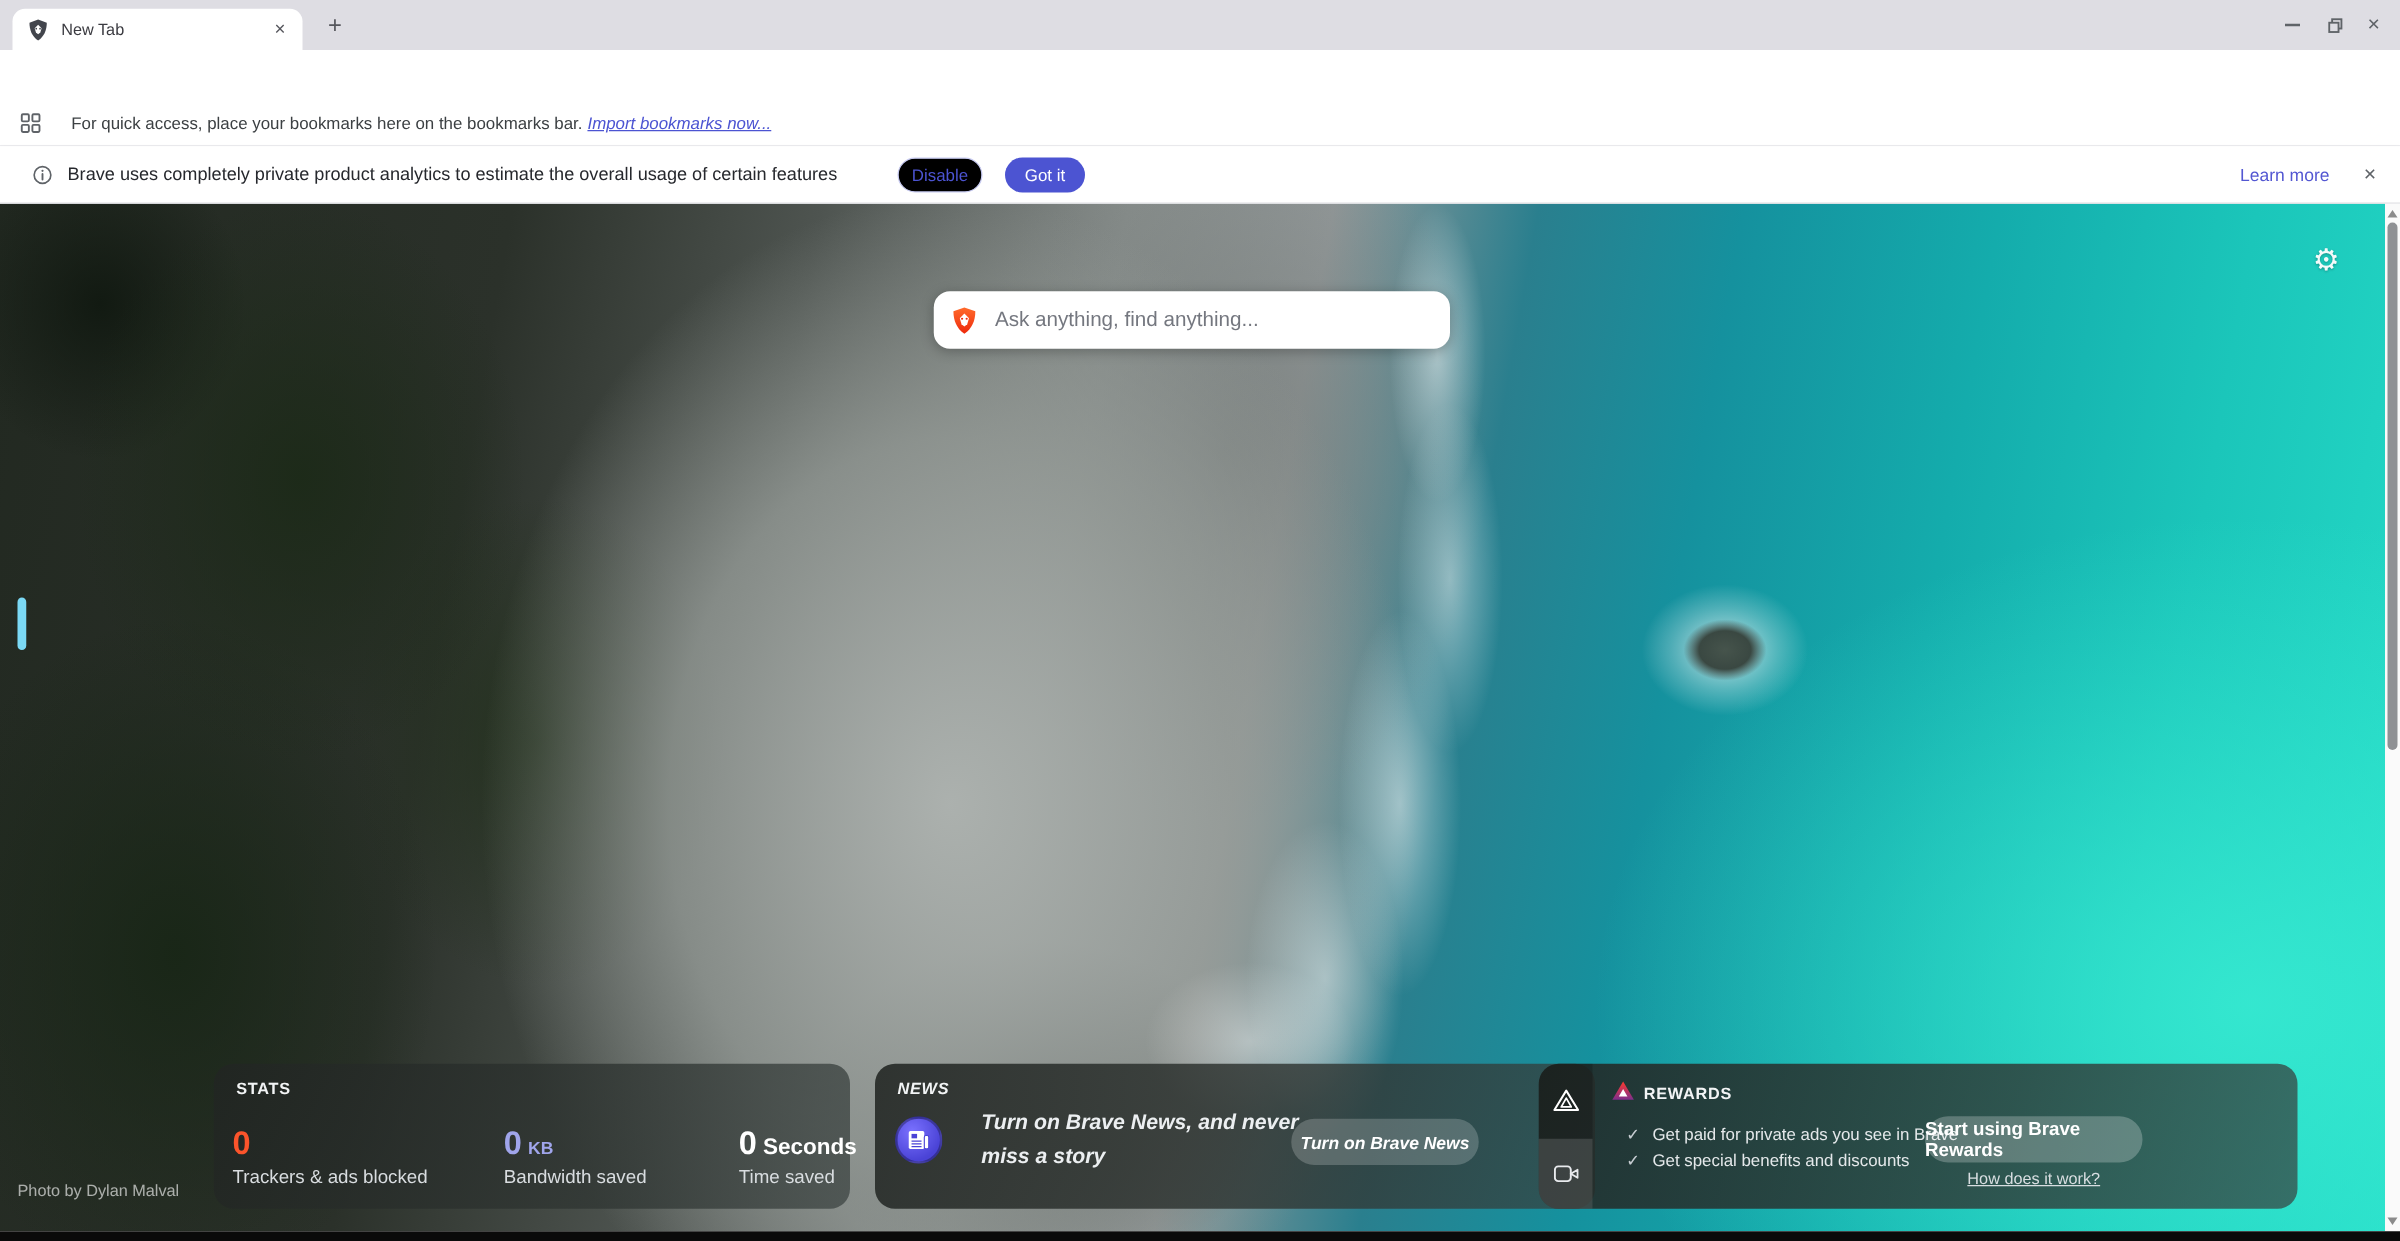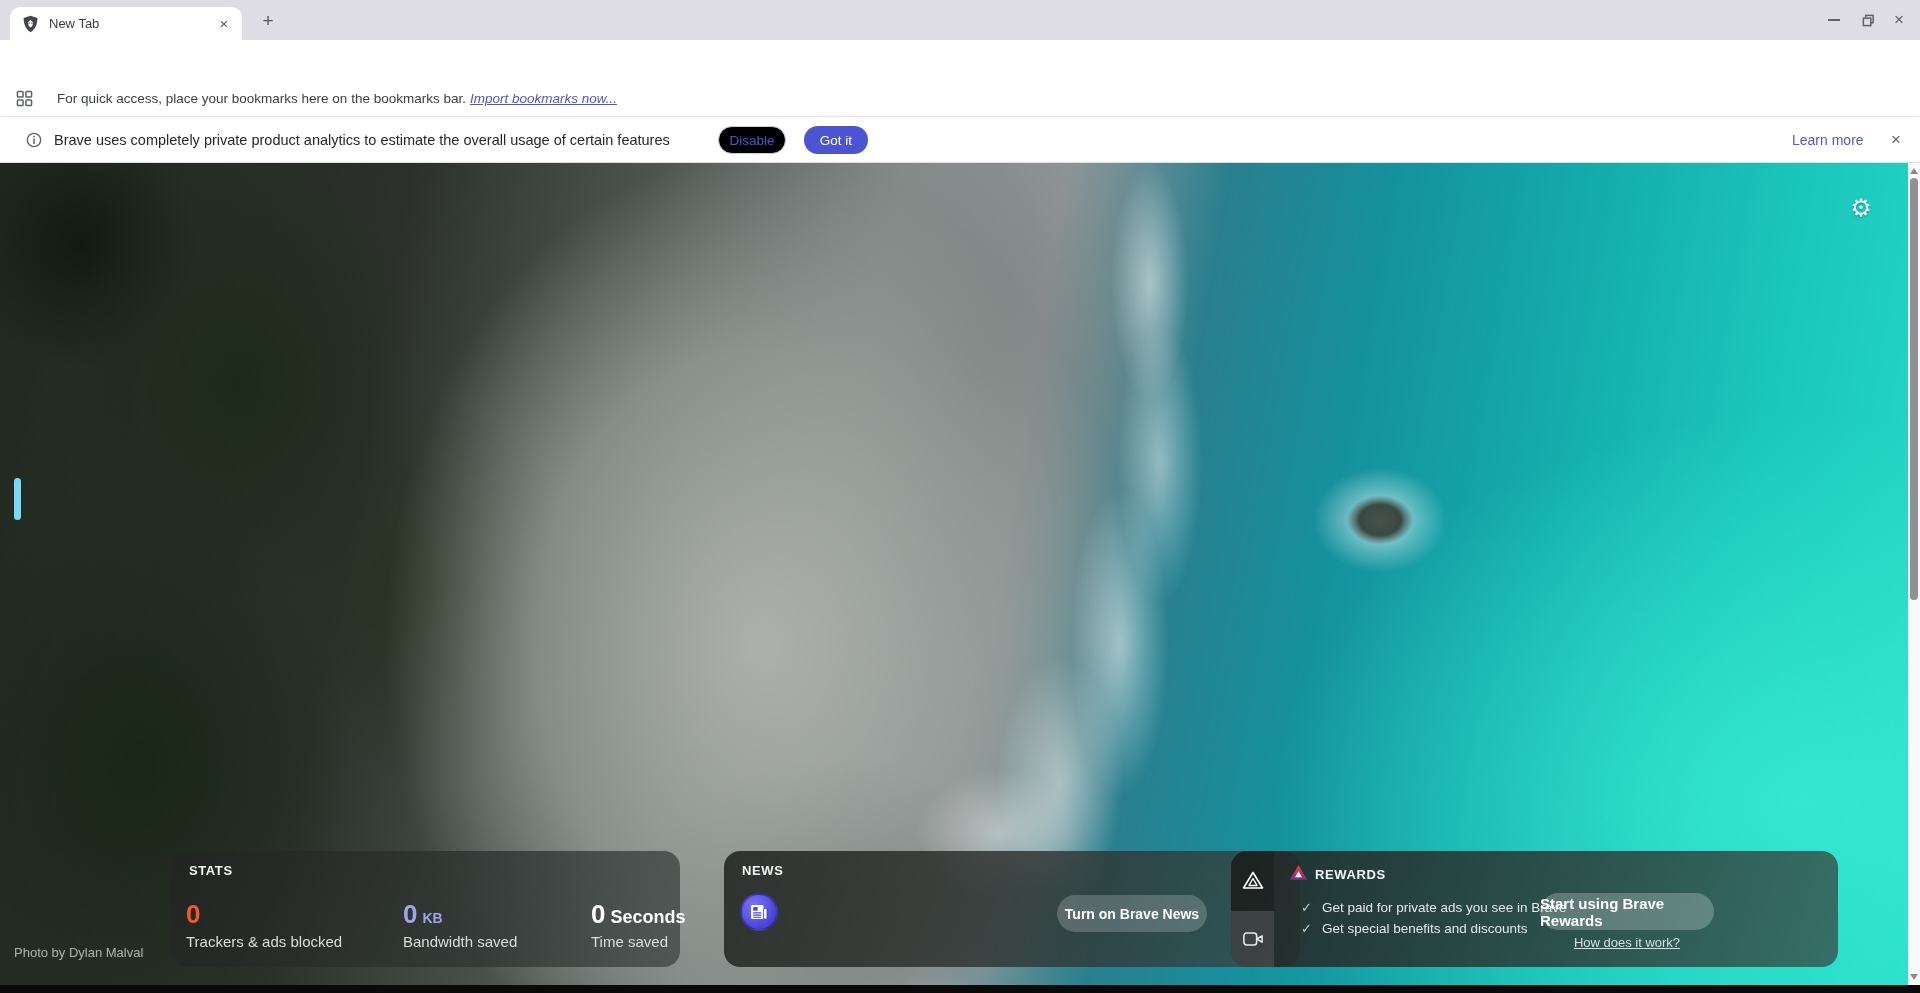--- a/index.html
+++ b/index.html
@@ -85,21 +85,21 @@
   
   .card{position:absolute;top:688px;height:116px;border-radius:16px;color:#fff;
     background:linear-gradient(115deg, rgba(33,37,34,.88) 0%, rgba(47,53,50,.80) 60%, rgba(56,64,62,.70) 100%);}
   .card-title{position:absolute;left:18px;top:12px;font-size:13px;font-weight:800;letter-spacing:.6px;color:#f2f4f5;}
   .stats{left:171px;width:509px;}
   .stat{position:absolute;top:0;height:116px;}
   .stat .val{position:absolute;top:48px;font-size:26px;font-weight:800;white-space:nowrap;}
   .stat .unit{font-size:14px;font-weight:800;margin-left:5px;}
   .stat .unit.big{font-size:18px;}
   .stat .lbl{position:absolute;top:82px;font-size:15px;color:#d9dde0;white-space:nowrap;}
-  .news{left:724px;width:576px;}
+  .news{left:700px;width:576px;font-style:italic;}
   .news-circle{position:absolute;left:16px;top:42px;width:38px;height:38px;border-radius:50%;
     background:radial-gradient(circle at 35% 30%, #7a71ff, #4a43d6 72%);
     border:2px solid rgba(15,15,35,.35);display:flex;align-items:center;justify-content:center;}
   .news-head{position:absolute;left:85px;top:33px;width:290px;font-size:17px;font-weight:700;
     line-height:27px;color:#eceff1;}
   .pill-btn{position:absolute;border-radius:19px;background:rgba(255,255,255,.20);display:flex;
     align-items:center;justify-content:center;color:#fff;cursor:pointer;}
   .news-btn{left:333px;top:44px;width:150px;height:37px;font-size:14px;font-weight:700;}
   .rewards{left:1231px;width:607px;}
   .rail{position:absolute;left:0;top:0;width:43px;height:116px;border-radius:16px 0 0 16px;background:rgba(0,0,0,.18);}
@@ -271,20 +271,37 @@
     <div class="btn-solid">Got it</div>
     <div class="learnmore">Learn more</div>
     <div class="banner-x">×</div>
   </div>
 
   <div class="content">
     <div class="photo"></div>
 
     <div class="gear-btn">⚙</div>
 
+    <div class="searchbox">
+      <span>
+        <svg width="21" height="23" viewBox="0 0 24 26">
+          <defs>
+              <linearGradient id="bshield" x1="0" y1="0" x2="0" y2="1">
+            <stop offset="0" stop-color="#ff6a2b"></stop>
+                <stop offset="1" stop-color="#ee2a0c"></stop>
+              </linearGradient>
+            </defs>
+          <path d="M12 1 L22 4.5 C22 13 19 20.5 12 25 C5 20.5 2 13 2 4.5 Z" fill="url(#bshield)"></path>
+          <path d="M12 6.5 L16.2 10.8 L14.6 16.2 L12 18.3 L9.4 16.2 L7.8 10.8 Z" fill="#fff"></path>
+          <circle cx="9.9" cy="11.3" r="1" fill="#ee2a0c"></circle>
+            <circle cx="14.1" cy="11.3" r="1" fill="#ee2a0c"></circle>
+        </svg>
+      </span>
+      <input type="text" placeholder="Ask anything, find anything..." style="">
+    </div>
 
     <div class="edge-hint"></div>
     <div class="credit">Photo by Dylan Malval</div>
 
     <div class="card stats">
       <div class="card-title">STATS</div>
       <div class="stat" style="left:15px;">
         <div class="val" style="color:#fb542b;">0</div>
         <div class="lbl">Trackers &amp; ads blocked</div>
       </div>
@@ -301,20 +318,21 @@
     <div class="card news">
       <div class="card-title">NEWS</div>
       <div class="news-circle">
         <svg width="18" height="16" viewBox="0 0 20 18">
           <rect x="1" y="1" width="14" height="16" rx="1.5" fill="#fff"></rect>
           <rect x="15" y="5" width="4" height="12" rx="1.5" fill="#fff" stroke="#4a43d6" stroke-width="1"></rect>
           <rect x="3.5" y="3.5" width="5" height="4" fill="#4a43d6"></rect>
           <path d="M3.5 10 H12.5 M3.5 12.5 H12.5 M3.5 15 H12.5" stroke="#4a43d6" stroke-width="1.2"></path>
         </svg>
       </div>
+      <div class="news-head">Turn on Brave News, and never miss a story</div>
       <div class="pill-btn news-btn">Turn on Brave News</div>
     </div>
 
     <div class="card rewards">
       <div class="rail">
         <div class="rail-tab t1">
           <svg width="22" height="20" viewBox="0 0 22 19">
             <path d="M11 2 L20.5 17.5 H1.5 Z" fill="none" stroke="#fff" stroke-width="1.6" stroke-linejoin="round"></path>
             <path d="M11 8 L15 15 H7 Z" fill="none" stroke="#fff" stroke-width="1.4" stroke-linejoin="round"></path>
           </svg>

